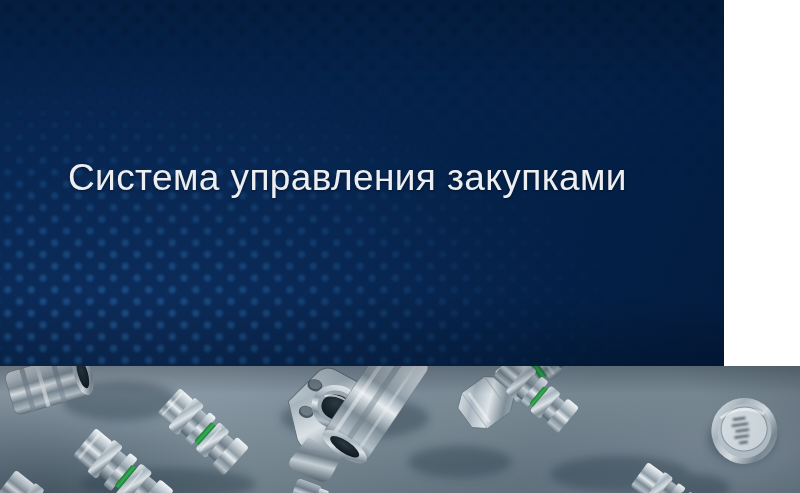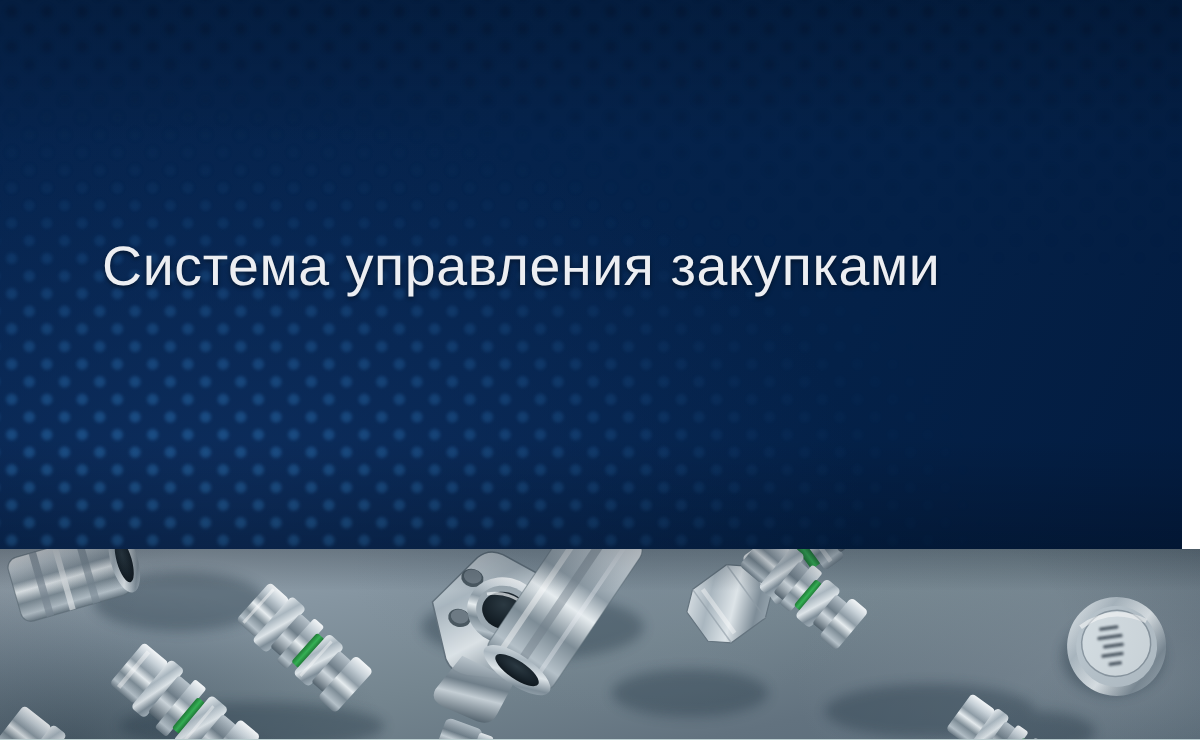--- a/index.html
+++ b/index.html
@@ -14,21 +14,21 @@
     overflow: hidden;
     font-family: "Liberation Sans", sans-serif;
     background: #ffffff;
   }
 
   
   .banner {
     position: absolute;
     left: 0;
     top: 0;
-    width: 788px;
+    width: 724px;
     height: 366px;
     overflow: hidden;
     background: #0f766e;
   }
   
   .banner-base {
     position: absolute;
     inset: 0;
     background:
       radial-gradient(ellipse 700px 420px at 18% 92%, #0d2d5c 0%, rgba(13,45,92,0) 62%),

